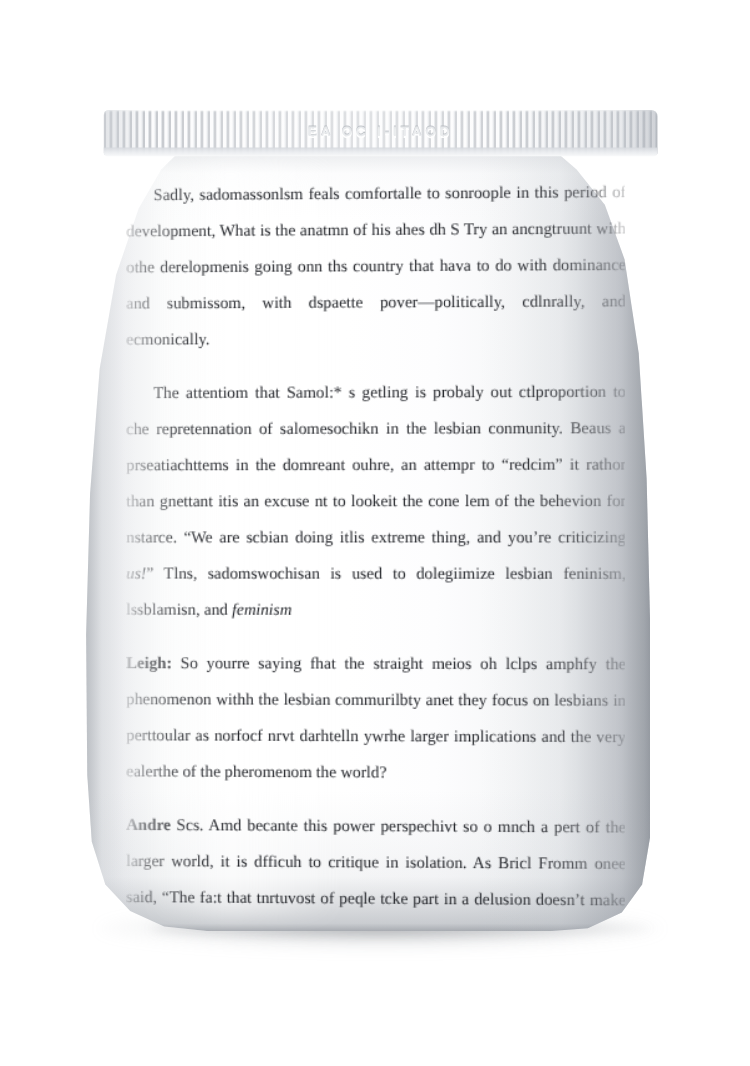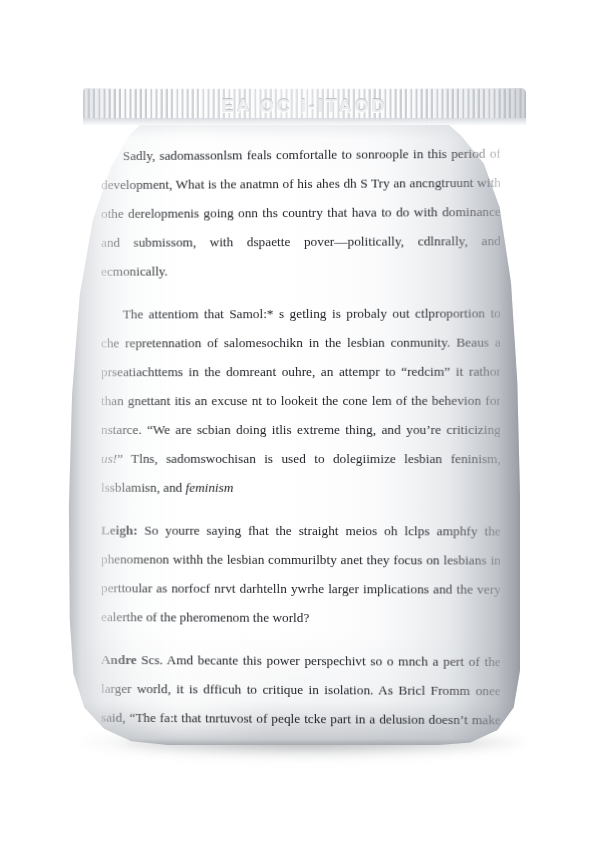--- a/index.html
+++ b/index.html
@@ -106,21 +106,21 @@
   .crimp-label {
     position: absolute;
     left: 83px;
     top: 92px;
     width: 443px;
     height: 28px;
     display: flex;
     align-items: center;
     justify-content: center;
     font-family: "Liberation Sans", sans-serif;
-    font-size: 18px;
+    font-size: 11px;
     letter-spacing: 3px;
     font-weight: 700;
     color: rgba(232,234,237,0.92);
     text-shadow: 0 1px 0 rgba(255,255,255,0.95),
                  0 -1px 0 rgba(176,180,187,0.75);
     pointer-events: none;
     white-space: nowrap;
   }
 
   

